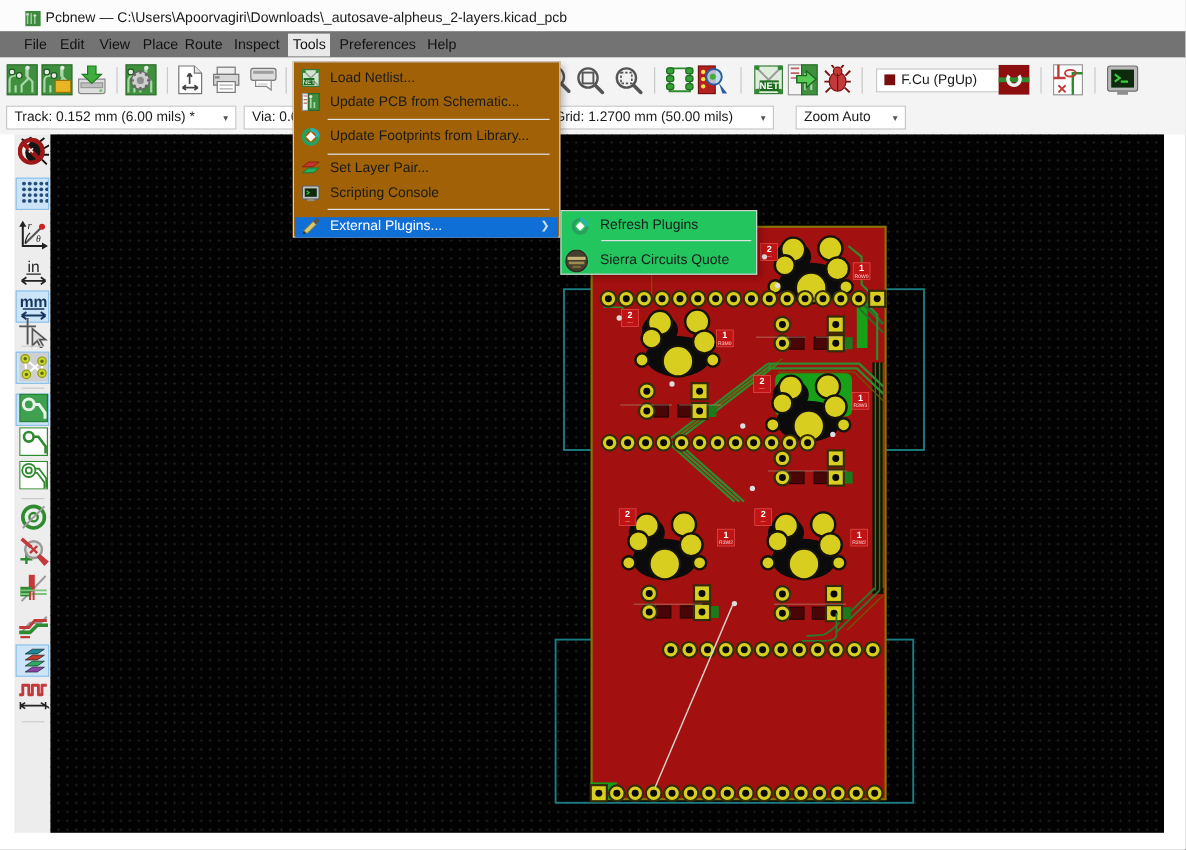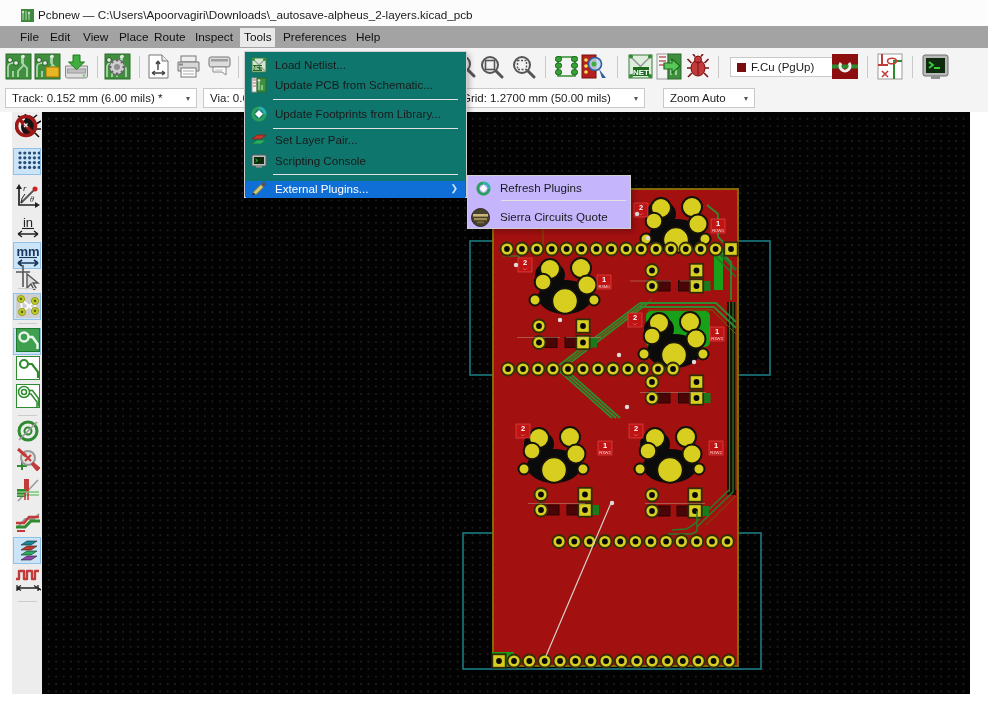--- a/index.html
+++ b/index.html
@@ -1,39 +1,39 @@
 <!DOCTYPE html>
 <html><head><meta charset="utf-8">
 <style>
 * { margin:0; padding:0; box-sizing:border-box; }
 html,body { width:988px; height:708px; background:#fff; font-family:"Liberation Sans",sans-serif; overflow:hidden; }
 #app { position:relative; width:988px; height:708px; background:#fff; }
 .abs { position:absolute; }
 
 #titlebar { left:0; top:0; width:988px; height:26px; background:#fcfcfc; }
 #title-text { left:38px; top:8px; font-size:11.7px; color:#1a1a1a; }
-#menubar { left:0; top:26px; width:988px; height:22px; background:#a3a3a3; font-size:11.8px; color:#111; }
+#menubar { left:0; top:26px; width:988px; height:22px; background:#737373; font-size:11.8px; color:#111; }
 .mi { position:absolute; top:4px; }
 #toolbar1 { left:0; top:48px; width:988px; height:37px; background:#f4f4f4; }
 #toolbar2 { left:0; top:85px; width:988px; height:27px; background:#f4f4f4; }
 .combo { position:absolute; background:#fff; border:1px solid #c9c9c9; font-size:11.5px; color:#1a1a1a; height:20px; line-height:18px; padding-left:6px; }
 .chev { position:absolute; color:#555; font-size:8px; }
 .vsep { position:absolute; width:1px; background:#c9c9c9; }
 
 #canvas { left:42px; top:112px; width:928px; height:582px; background:#020202;
   background-image: radial-gradient(circle, #1c1c1c 0.9px, rgba(0,0,0,0) 1px);
   background-size: 7.45px 7.45px; background-position: 3px 3px; }
 #canvas svg { position:absolute; left:0; top:0; }
 
-#menu { left:244px; top:51px; width:223px; height:147px; background:#0f766e; border:1px solid #cfcfcf; box-shadow: 3px 3px 5px rgba(0,0,0,0.22); z-index:20;padding-left:20px; }
+#menu { left:244px; top:51px; width:223px; height:147px; background:#a16207; border:1px solid #cfcfcf; box-shadow: 3px 3px 5px rgba(0,0,0,0.22); z-index:20;padding-left:20px; }
 .mitem { position:absolute; left:0; width:100%; height:20px; font-size:11.6px; color:#1a1a1a; }
 .mitem .txt { position:absolute; left:30px; top:3px; }
 .msep { position:absolute; left:28px; right:8px; height:1px; background:#e2e2e2; }
 #mhl { position:absolute; left:1px; right:1px; top:129px; height:17px; background:#0f6fd7; }
-#submenu { left:467px; top:175px; width:164px; height:54px; background:#c4b5fd; border:1px solid #cfcfcf; box-shadow: 3px 3px 5px rgba(0,0,0,0.22); z-index:21; }
+#submenu { left:467px; top:175px; width:164px; height:54px; background:#22c55e; border:1px solid #cfcfcf; box-shadow: 3px 3px 5px rgba(0,0,0,0.22); z-index:21; }
 .icon { position:absolute; }
 </style></head>
 <body>
 <div id="app">
 <div id="titlebar" class="abs"></div>
 <svg class="icon" style="left:21px;top:9px" width="13" height="13" viewBox="0 0 13 13">
       <rect width="13" height="13" fill="#3d8a3d"></rect>
       <path d="M2 11 V4 M5 11 V2 M8 11 V5" stroke="#9fd49f" stroke-width="1.2" fill="none"></path>
       <circle cx="2" cy="3" r="1.2" fill="#d8d8d8"></circle>
       <circle cx="8" cy="4" r="1.2" fill="#d8d8d8"></circle>

